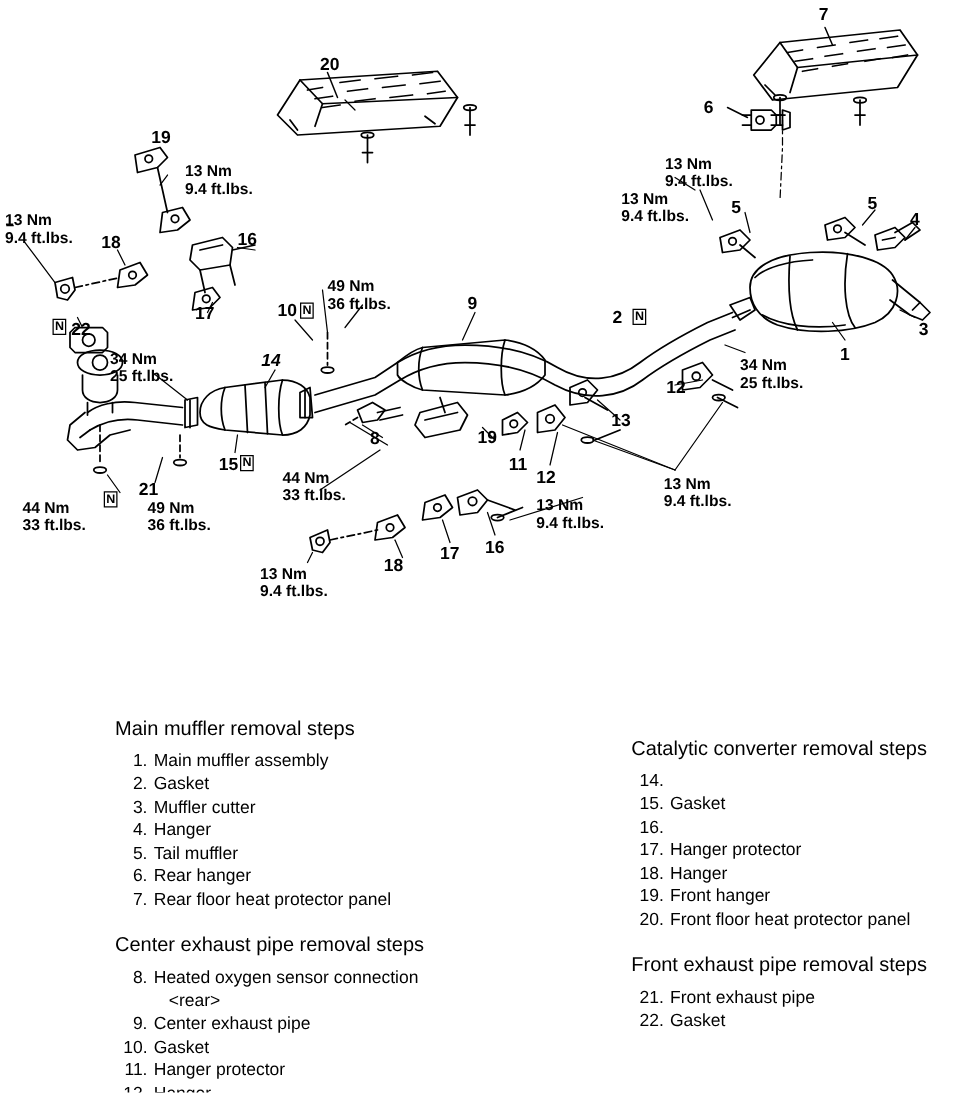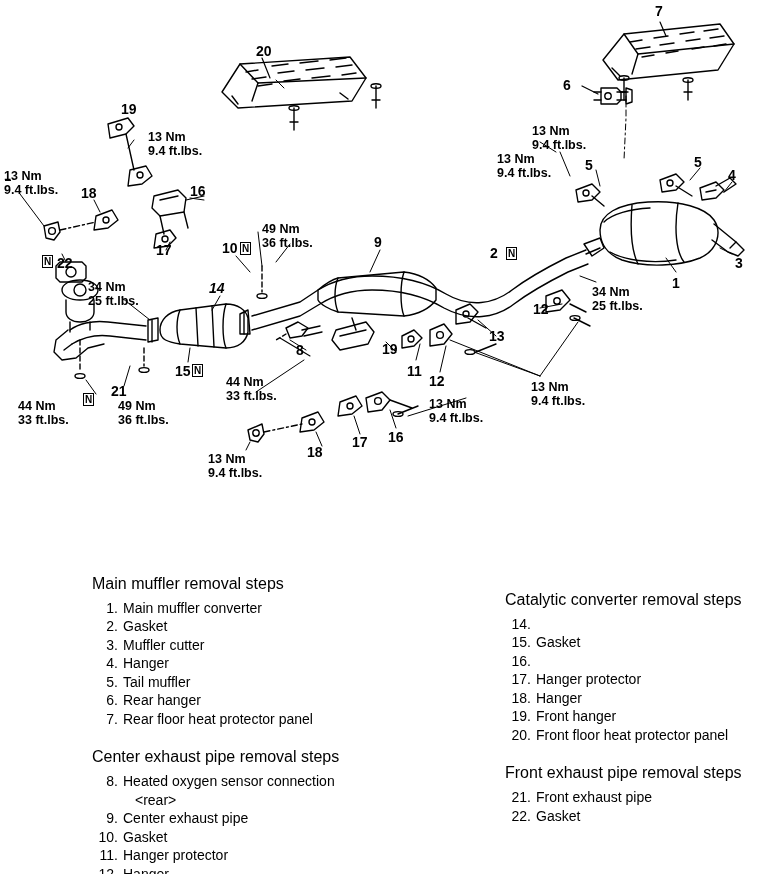--- a/index.html
+++ b/index.html
@@ -410,21 +410,21 @@
   </div>
 
   <div id="legend">
 
     <div class="col col-left">
 
       <div class="grp">
         <div class="grp-title">Main muffler removal steps</div>
         <div class="step">
             <span class="n">1.</span>
-            <span class="t">Main muffler converter</span>
+            <span class="t">Main muffler assembly</span>
           </div>
         <div class="step">
             <span class="n">2.</span>
             <span class="t">Gasket</span>
           </div>
         <div class="step">
             <span class="n">3.</span>
             <span class="t">Muffler cutter</span>
           </div>
         <div class="step">

